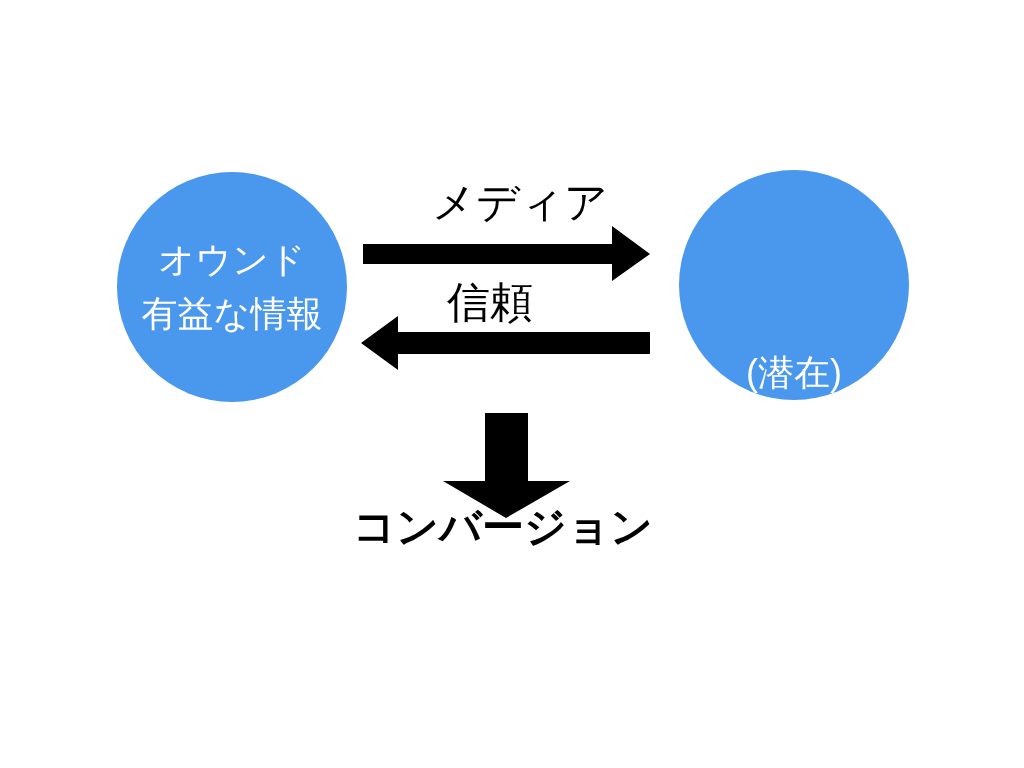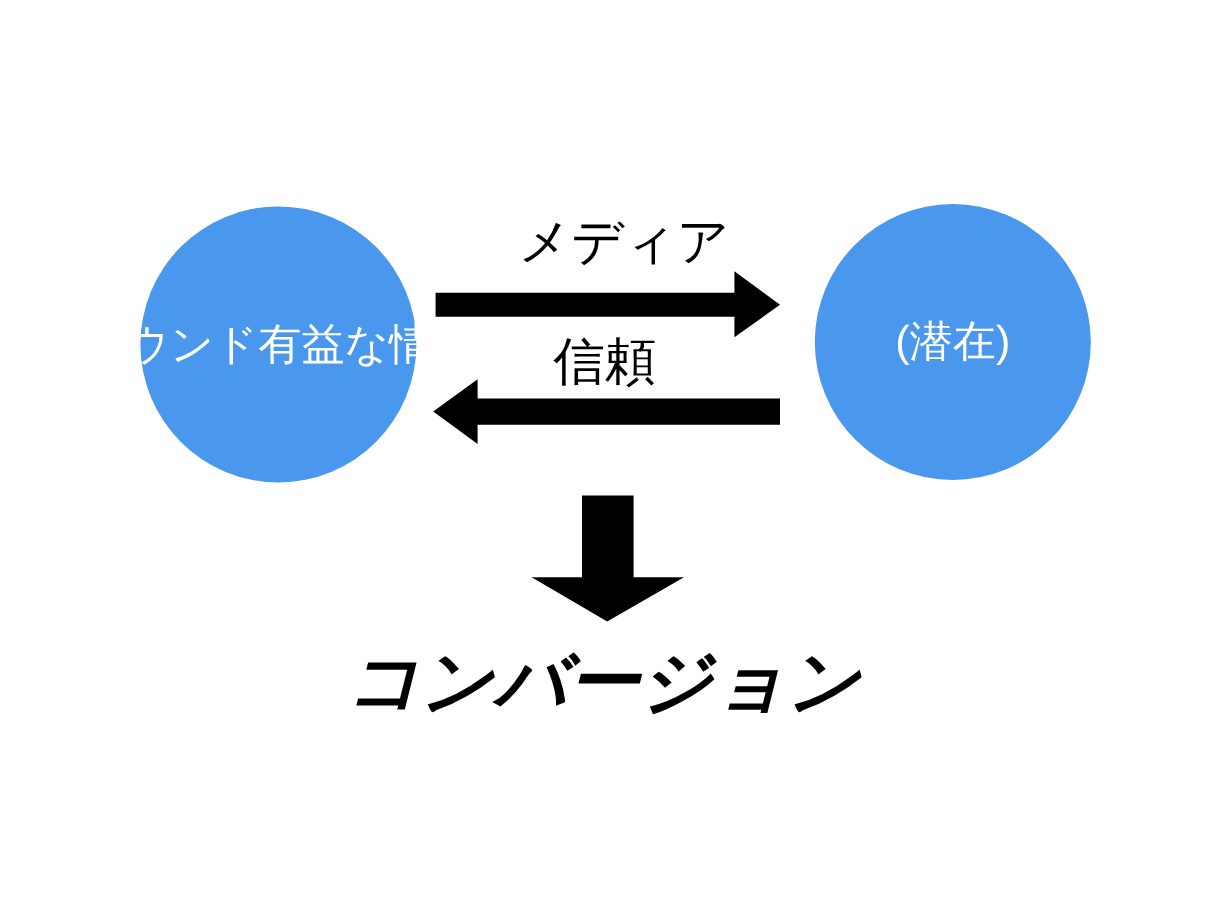--- a/index.html
+++ b/index.html
@@ -27,51 +27,50 @@
     fill: var(--arrow-black, #000000);
   }
   .circle {
     position: absolute;
     width: 230px;
     height: 230px;
     border-radius: 50%;
     background: var(--circle-blue, #4a97ee);
     color: var(--circle-text, #ffffff);
     display: flex;
-    flex-direction: row;
+    flex-direction: column;
     align-items: center;
     justify-content: center;
     text-align: center;
     font-size: 36px;
     line-height: 54px;
     white-space: nowrap;
   }
   .circle.left  { left: 117px; top: 172px; }
-  .circle.right { left: 679px; top: 170px; }
+  .circle.right { left: 679px; top: 170px; justify-content: flex-end; }
   .arrow-label {
     position: absolute;
     transform: translateX(-50%);
     color: var(--label-text, #000000);
     font-size: 43px;
     line-height: 1.1;
     white-space: nowrap;
   }
   .label-forward { left: 520px; top: 179px; }
-  .label-return  { left: 504px; top: 279px; }
+  .label-return  { left: 490px; top: 279px; }
   .conversion-label {
     position: absolute;
     left: 503px;
-    top: 533px;
+    top: 503px;
     transform: translateX(-50%);
     color: var(--label-text, #000000);
-    font-size: 60px;
+    font-size: 42px;
     font-weight: bold;
     line-height: 1.15;
     white-space: nowrap;
-    font-style: italic;
   }
 </style>
 </head>
 <body>
 
 <div class="slide">
 
   <svg class="arrow-layer" viewBox="0 0 1024 768" xmlns="http://www.w3.org/2000/svg">
     <polygon points="363,244 612,244 612,226 650,254 612,281 612,264 363,264"></polygon>
     <polygon points="650,332 398,332 398,316 361,343 398,370 398,354 650,354"></polygon>

